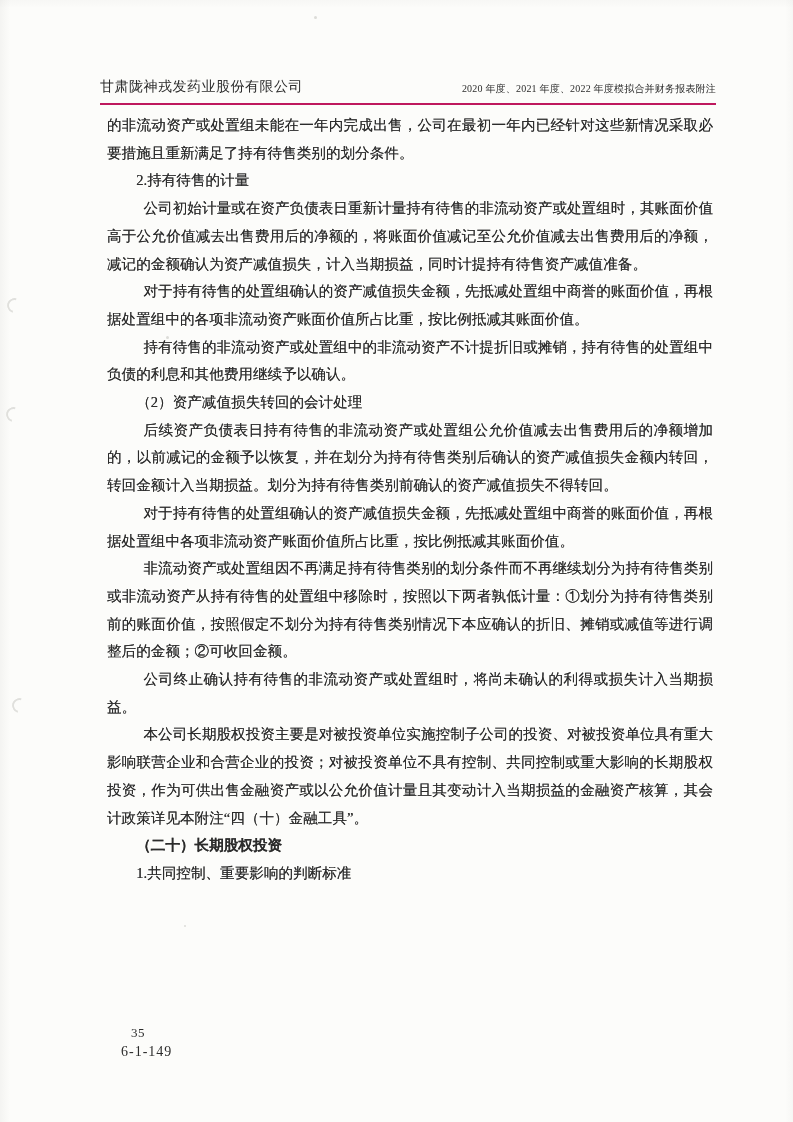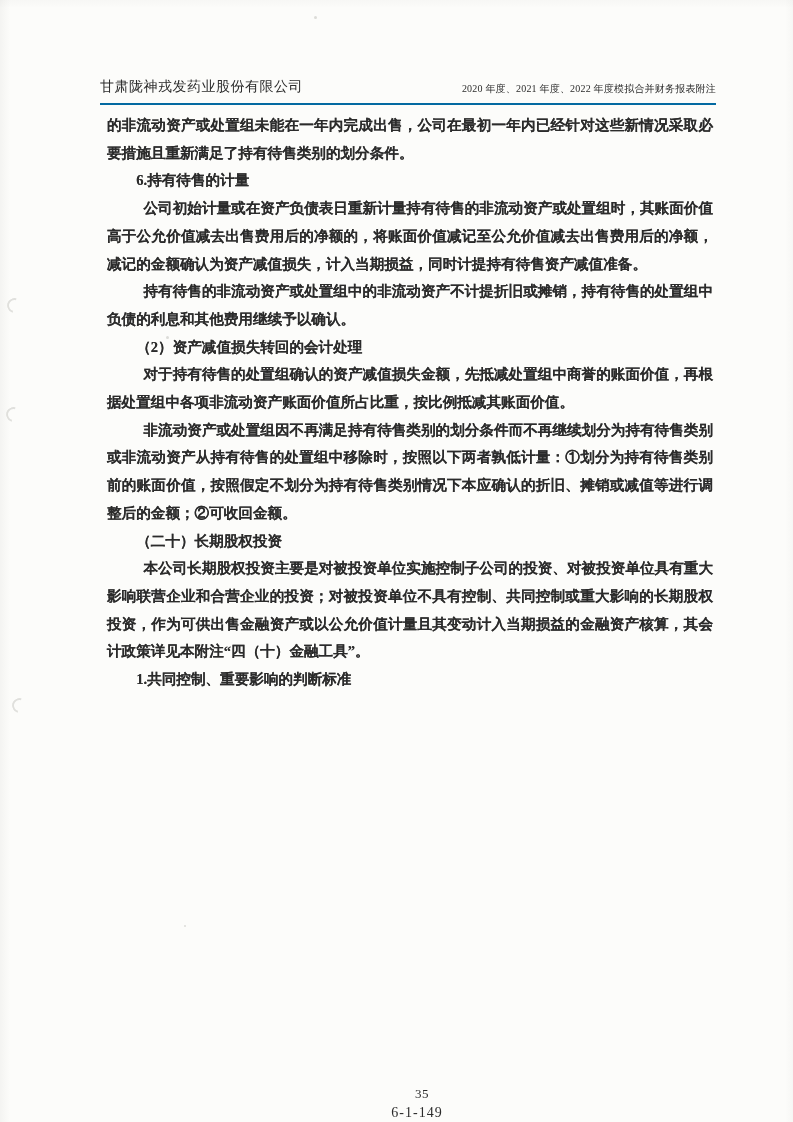--- a/index.html
+++ b/index.html
@@ -26,41 +26,41 @@
   .smudge.s2{left:6px;top:407px;}
   .smudge.s3{left:12px;top:698px;}
   .dot{position:absolute;width:3px;height:3px;border-radius:50%;background:#dcdcd8;}
   .dot.d1{left:314px;top:16px;}
   .dot.d2{left:166px;top:336px;}
   .dot.d3{left:184px;top:925px;width:2px;height:2px;}
 
   .header{
     position:absolute;left:100px;top:78px;width:616px;
     display:flex;justify-content:space-between;align-items:flex-end;
-    border-bottom:2px solid #0369a1;
+    border-bottom:2px solid #be185d;
     padding-bottom:7px;
   }
   .header .company{font-size:14px;letter-spacing:.5px;}
   .header .report-title{font-size:10px;letter-spacing:.2px;margin-left:8px;}
 
   .doc-body{
     position:absolute;left:107px;top:112px;width:606px;
     font-size:14.6px;line-height:27.7px;
     text-align:justify;
     text-shadow:0 0 .6px rgba(43,43,43,.75);
   }
-  .doc-body p{margin:0;padding:0;font-weight:bold;}
+  .doc-body p{margin:0;padding:0;}
   .para.continuation{text-indent:0;}
   .para.body{text-indent:2.5em;}
   .para.heading{text-indent:2em;}
   .para.heading-bold{text-indent:2em;font-weight:bold;}
 
   .footer{
-    position:absolute;left:107px;top:1087px;width:606px;
-    text-align:center;line-height:1;
+    position:absolute;left:107px;top:1026px;width:606px;
+    text-align:left;line-height:1;
   }
   .footer .page-number{font-size:13px;letter-spacing:.5px;display:block;margin-left:24px;}
   .footer .doc-code{font-size:14px;display:block;margin-top:6px;margin-left:14px;letter-spacing:1px;}
 </style>
 </head>
 <body>
 
 <div class="page">
 
   <span class="smudge s1"></span>
@@ -71,28 +71,31 @@
   <span class="dot d3"></span>
 
   <div class="header">
     <span class="company">甘肃陇神戎发药业股份有限公司</span>
     <span class="report-title">2020 年度、2021 年度、2022 年度模拟合并财务报表附注</span>
   </div>
 
   <div class="doc-body">
 
   <p class="para continuation">的非流动资产或处置组未能在一年内完成出售，公司在最初一年内已经针对这些新情况采取必要措施且重新满足了持有待售类别的划分条件。</p>
-      <p class="para heading">6.持有待售的计量</p>
+      <p class="para heading">2.持有待售的计量</p>
       <p class="para body">公司初始计量或在资产负债表日重新计量持有待售的非流动资产或处置组时，其账面价值高于公允价值减去出售费用后的净额的，将账面价值减记至公允价值减去出售费用后的净额，减记的金额确认为资产减值损失，计入当期损益，同时计提持有待售资产减值准备。</p>
+      <p class="para body">对于持有待售的处置组确认的资产减值损失金额，先抵减处置组中商誉的账面价值，再根据处置组中的各项非流动资产账面价值所占比重，按比例抵减其账面价值。</p>
       <p class="para body">持有待售的非流动资产或处置组中的非流动资产不计提折旧或摊销，持有待售的处置组中负债的利息和其他费用继续予以确认。</p>
       <p class="para heading">（2）资产减值损失转回的会计处理</p>
+      <p class="para body">后续资产负债表日持有待售的非流动资产或处置组公允价值减去出售费用后的净额增加的，以前减记的金额予以恢复，并在划分为持有待售类别后确认的资产减值损失金额内转回，转回金额计入当期损益。划分为持有待售类别前确认的资产减值损失不得转回。</p>
       <p class="para body">对于持有待售的处置组确认的资产减值损失金额，先抵减处置组中商誉的账面价值，再根据处置组中各项非流动资产账面价值所占比重，按比例抵减其账面价值。</p>
       <p class="para body">非流动资产或处置组因不再满足持有待售类别的划分条件而不再继续划分为持有待售类别或非流动资产从持有待售的处置组中移除时，按照以下两者孰低计量：①划分为持有待售类别前的账面价值，按照假定不划分为持有待售类别情况下本应确认的折旧、摊销或减值等进行调整后的金额；②可收回金额。</p>
+      <p class="para body">公司终止确认持有待售的非流动资产或处置组时，将尚未确认的利得或损失计入当期损益。</p>
+      <p class="para body">本公司长期股权投资主要是对被投资单位实施控制子公司的投资、对被投资单位具有重大影响联营企业和合营企业的投资；对被投资单位不具有控制、共同控制或重大影响的长期股权投资，作为可供出售金融资产或以公允价值计量且其变动计入当期损益的金融资产核算，其会计政策详见本附注“四（十）金融工具”。</p>
       <p class="para heading-bold">（二十）长期股权投资</p>
-      <p class="para body">本公司长期股权投资主要是对被投资单位实施控制子公司的投资、对被投资单位具有重大影响联营企业和合营企业的投资；对被投资单位不具有控制、共同控制或重大影响的长期股权投资，作为可供出售金融资产或以公允价值计量且其变动计入当期损益的金融资产核算，其会计政策详见本附注“四（十）金融工具”。</p>
       <p class="para heading">1.共同控制、重要影响的判断标准</p>
     </div>
 
   <div class="footer">
     <span class="page-number">35</span>
     <span class="doc-code">6-1-149</span>
   </div>
 
 </div>
 

